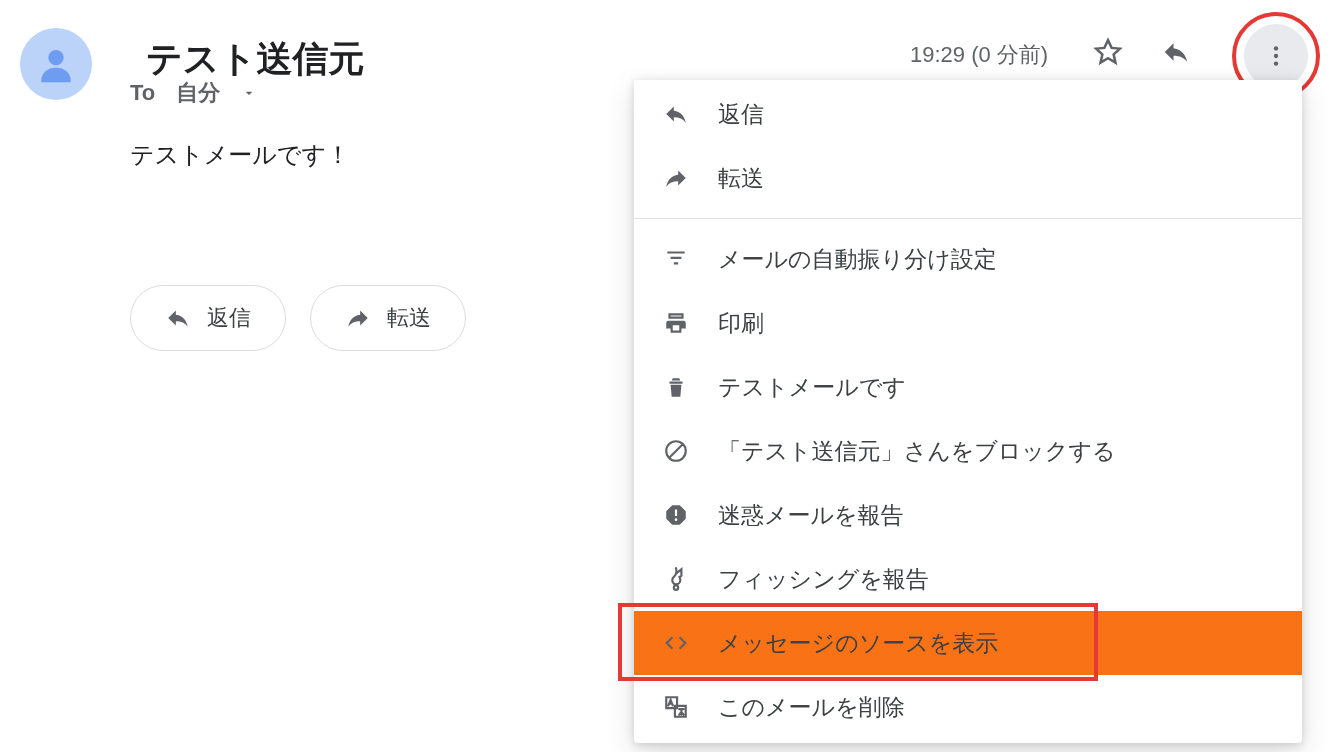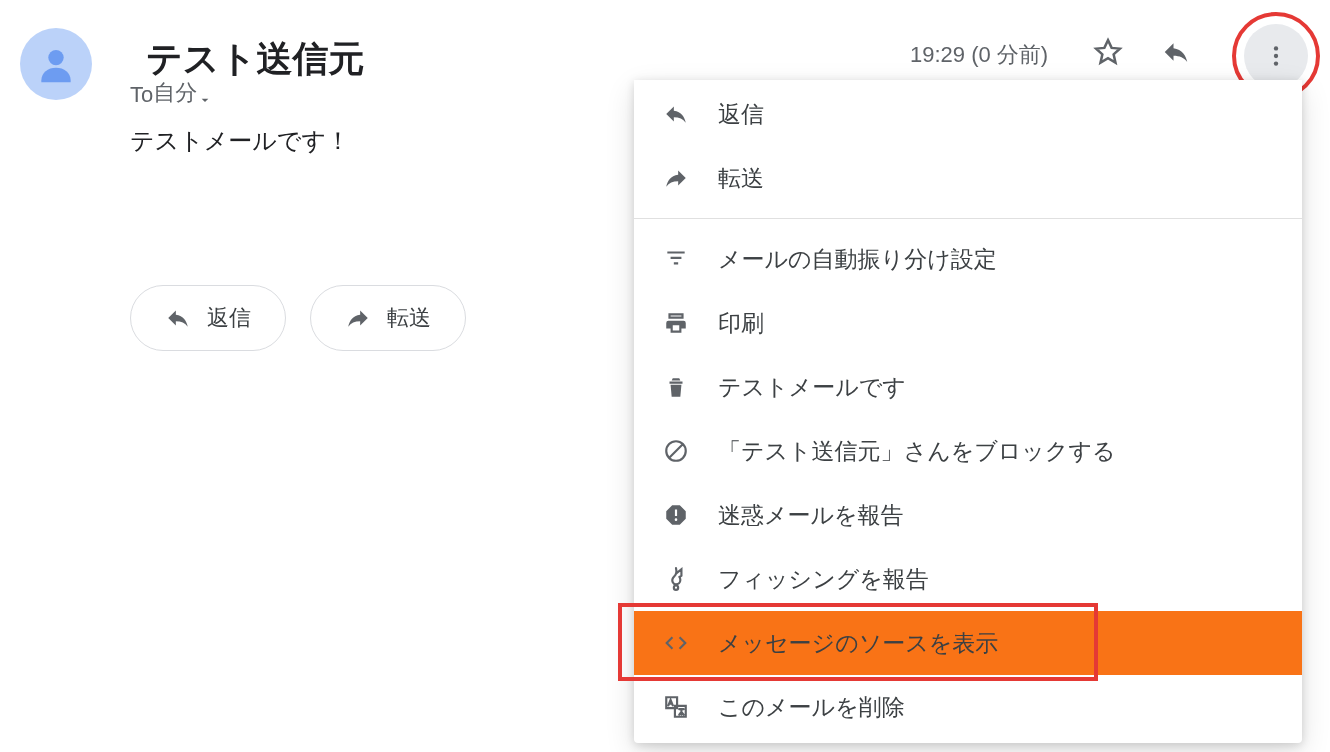--- a/index.html
+++ b/index.html
@@ -37,22 +37,23 @@
     font-size: 36px;
     font-weight: 700;
   }
   .recipient {
     position: absolute;
     left: 130px;
     top: 78px;
     font-size: 22px;
     color: #5f6368;
     display: flex;
-    align-items: flex-end;
-    gap: 0;
+    align-items: center;
+    gap: 21px;
+    font-weight: bold;
   }
   .recipient .caret {
     display: inline-flex;
   }
 
   .timestamp {
     position: absolute;
     left: 910px;
     top: 40px;
     font-size: 22px;
@@ -99,21 +100,21 @@
     align-items: center;
     justify-content: center;
     color: #5f6368;
     cursor: pointer;
   }
 
   
   .body-text {
     position: absolute;
     left: 130px;
-    top: 125px;
+    top: 139px;
     font-size: 24px;
   }
 
   .action-row {
     position: absolute;
     left: 130px;
     top: 285px;
     display: flex;
     gap: 24px;
   }

